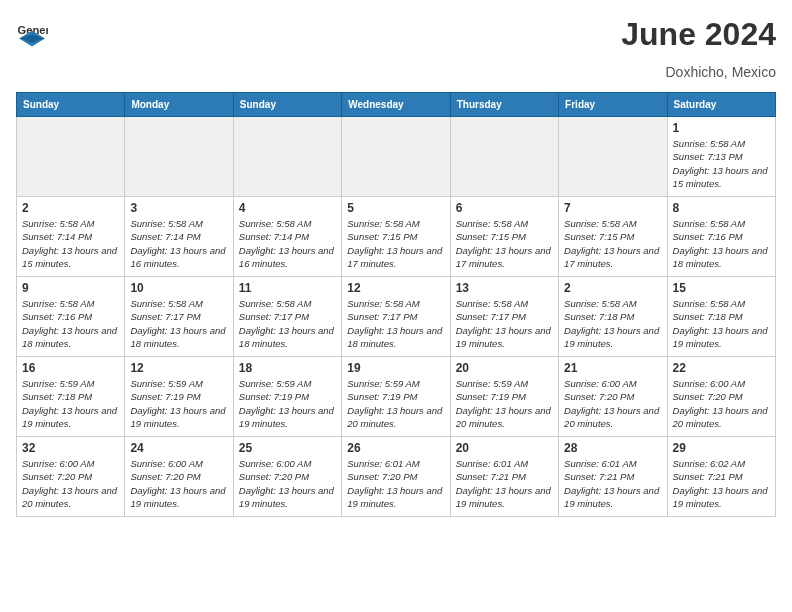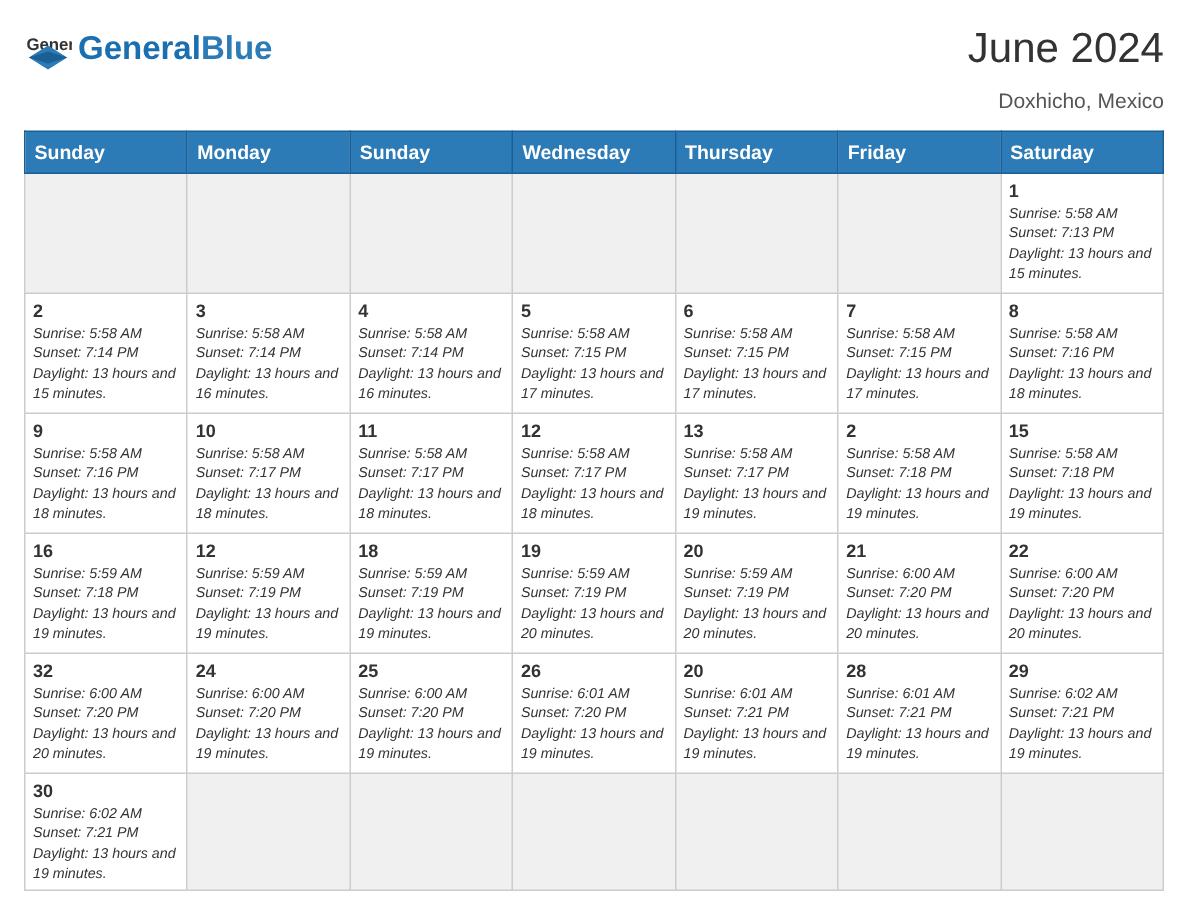--- a/index.html
+++ b/index.html
@@ -31,40 +31,40 @@
       font-weight: bold;
     }
     .logo-icon {
       width: 32px;
       height: 32px;
     }
     .title-section {
       text-align: right;
     }
     .month-year {
-      font-size: 28px;
-      font-weight: normal;
+      font-size: 32px;
+      font-weight: bold;
       color: #333;
     }
     .location {
       font-size: 14px;
       color: #555;
       margin-top: 11px;
     }
     .calendar {
       width: 100%;
       border-collapse: collapse;
       border: 1px solid #ccc;
     }
     .calendar th {
       background-color: #2c7bb6;
       color: #fff;
       text-align: left;
       padding: 6px 6px;
-      font-size: 13px;
+      font-size: 10px;
       font-weight: bold;
       border: 1px solid #1a6095;
     }
     .calendar td {
       vertical-align: top;
       padding: 4px 5px;
       border: 1px solid #ccc;
       width: calc(100%/7);
       font-size: 10px;
       color: #333;
@@ -94,25 +94,20 @@
 </head>
 <body>
 
 <div class="header">
   <div class="logo">
     <svg class="logo-icon" viewBox="0 0 40 40">
       <text x="2" y="22" font-size="14" font-weight="bold" fill="#333">General</text>
       <polygon points="4,28 20,18 36,28 20,38" fill="#2c7bb6"></polygon>
       <polygon points="4,28 20,23 36,28 20,33" fill="#1a6095"></polygon>
     </svg>
-    <div>
-      <div class="logo-text">
-        <span>General</span><span style="color:#2c7bb6;font-weight:bold;">Blue</span>
-      </div>
-    </div>
   </div>
   <div class="title-section">
     <div class="month-year">June 2024</div>
     <div class="location">Doxhicho, Mexico</div>
   </div>
 </div>
 
 <table class="calendar">
   <thead>
     <tr>
@@ -251,26 +246,14 @@
         </td>
         <td>
           <span class="day-number">28</span>
           <div class="day-info">Sunrise: 6:01 AM<br>Sunset: 7:21 PM<br>Daylight: 13 hours and 19 minutes.</div>
         </td>
         <td>
           <span class="day-number">29</span>
           <div class="day-info">Sunrise: 6:02 AM<br>Sunset: 7:21 PM<br>Daylight: 13 hours and 19 minutes.</div>
         </td>
       </tr>
-      <tr class="last-row">
-        <td>
-          <span class="day-number">30</span>
-          <div class="day-info">Sunrise: 6:02 AM<br>Sunset: 7:21 PM<br>Daylight: 13 hours and 19 minutes.</div>
-        </td>
-        <td class="empty"></td>
-        <td class="empty"></td>
-        <td class="empty"></td>
-        <td class="empty"></td>
-        <td class="empty"></td>
-        <td class="empty"></td>
-      </tr>
     </tbody>
 </table>
 
 </body></html>

